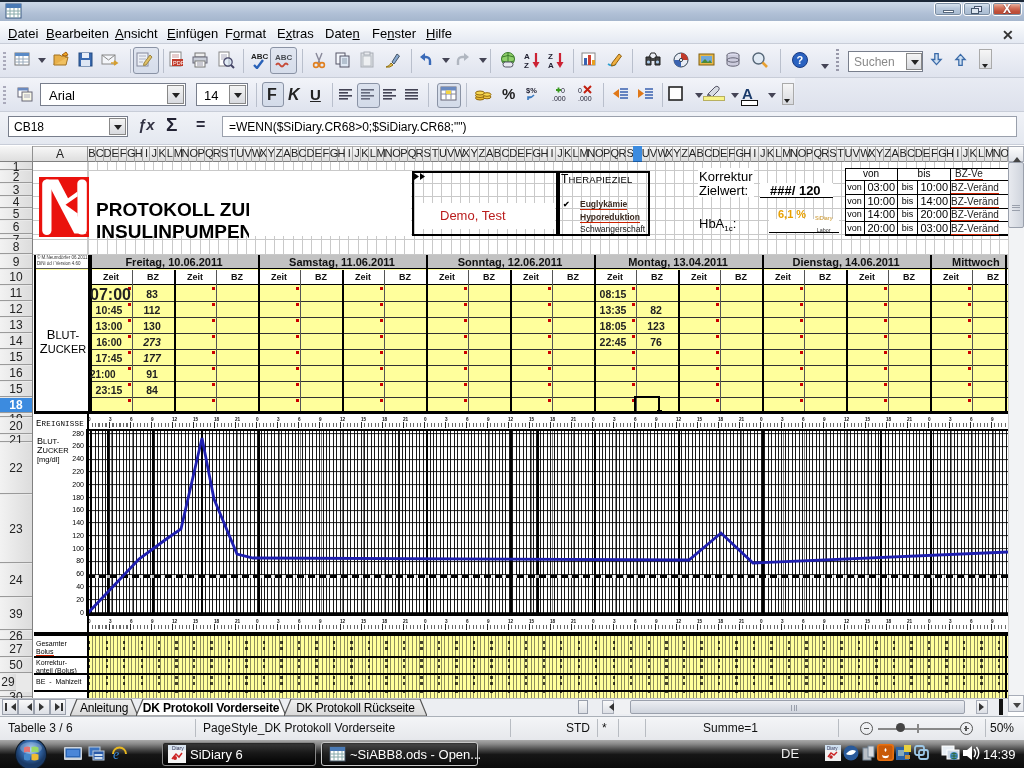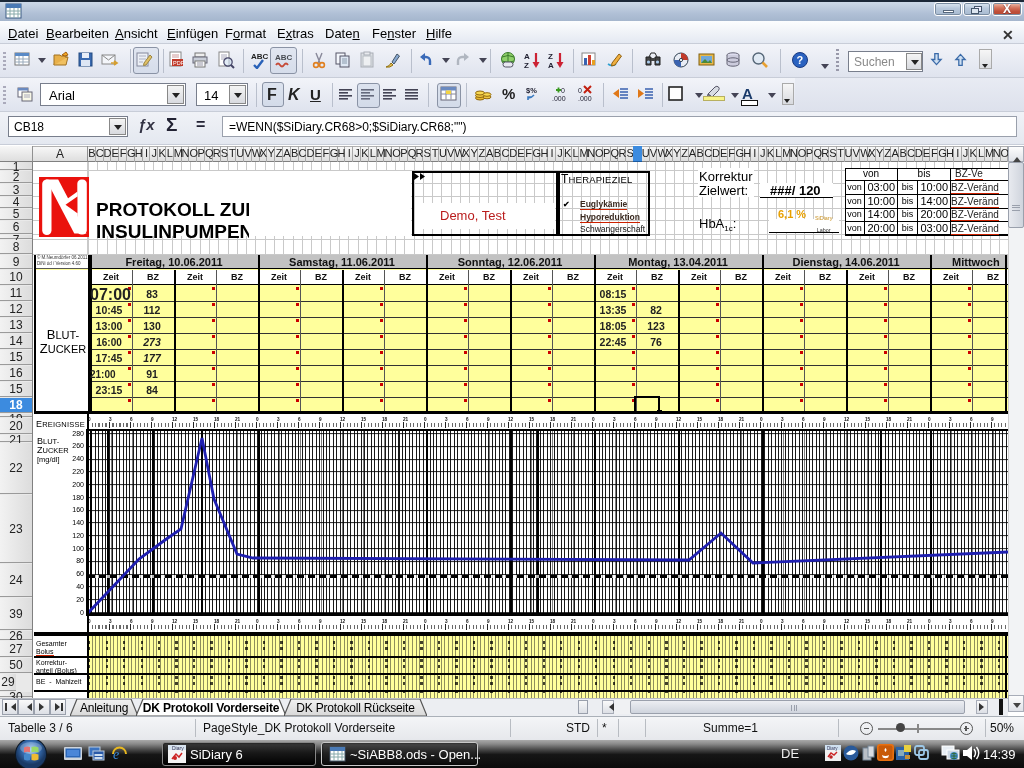--- a/index.html
+++ b/index.html
@@ -888,21 +888,21 @@
 <div style="position:absolute;left:930px;top:398px;width:42px;height:16px;border-bottom:1px solid #333;"></div>
 <div style="position:absolute;left:972px;top:398px;width:42px;height:16px;border-bottom:1px solid #333;"></div>
 <div style="position:absolute;left:968px;top:399px;width:3px;height:3px;background:#cc0000;"></div>
 <div style="position:absolute;left:930px;top:255px;width:2px;height:158px;background:#000;"></div>
 <div style="position:absolute;left:972px;top:270px;width:1px;height:143px;background:#555;"></div>
 <div style="position:absolute;left:34px;top:411px;width:974px;height:2.5px;background:#000;"></div>
 <div style="position:absolute;left:1005px;top:255px;width:2px;height:158px;background:#000;"></div>
 <div style="position:absolute;left:634px;top:396px;width:26px;height:17px;border:2px solid #000;"></div>
 <div style="position:absolute;left:657px;top:410px;width:5px;height:5px;background:#000;"></div>
 <div style="position:absolute;left:34px;top:414px;width:974px;height:223px;background:#fff;"></div>
-<div style="position:absolute;left:36px;top:419px;width:60px;font-size:7.5px;color:#000;letter-spacing:.2px;"><span style="font-size:9px;">E</span>REIGNISSE</div>
+<div style="position:absolute;left:36px;top:419px;width:60px;font-size:7.5px;color:#000;letter-spacing:.2px;font-family:Liberation Mono, monospace;"><span style="font-size:9px;">E</span>REIGNISSE</div>
 <div style="position:absolute;left:37px;top:437px;width:50px;font-size:7.5px;color:#000;line-height:9px;"><span style="font-size:9px;">B</span>LUT-<br><span style="font-size:9px;">Z</span>UCKER<br>[mg/dl]</div>
 <div style="position:absolute;left:60px;top:414px;width:24px;height:210px;color:#000;">
       <div style="position:absolute;right:0;top:194.5px;width:24px;font-size:7px;text-align:right;line-height:7px;">0</div>
       <div style="position:absolute;right:0;top:181.7px;width:24px;font-size:7px;text-align:right;line-height:7px;">20</div>
       <div style="position:absolute;right:0;top:168.9px;width:24px;font-size:7px;text-align:right;line-height:7px;">40</div>
       <div style="position:absolute;right:0;top:156.2px;width:24px;font-size:7px;text-align:right;line-height:7px;">60</div>
       <div style="position:absolute;right:0;top:143.4px;width:24px;font-size:7px;text-align:right;line-height:7px;">80</div>
       <div style="position:absolute;right:0;top:130.6px;width:24px;font-size:7px;text-align:right;line-height:7px;">100</div>
       <div style="position:absolute;right:0;top:117.8px;width:24px;font-size:7px;text-align:right;line-height:7px;">120</div>
       <div style="position:absolute;right:0;top:105.0px;width:24px;font-size:7px;text-align:right;line-height:7px;">140</div>

